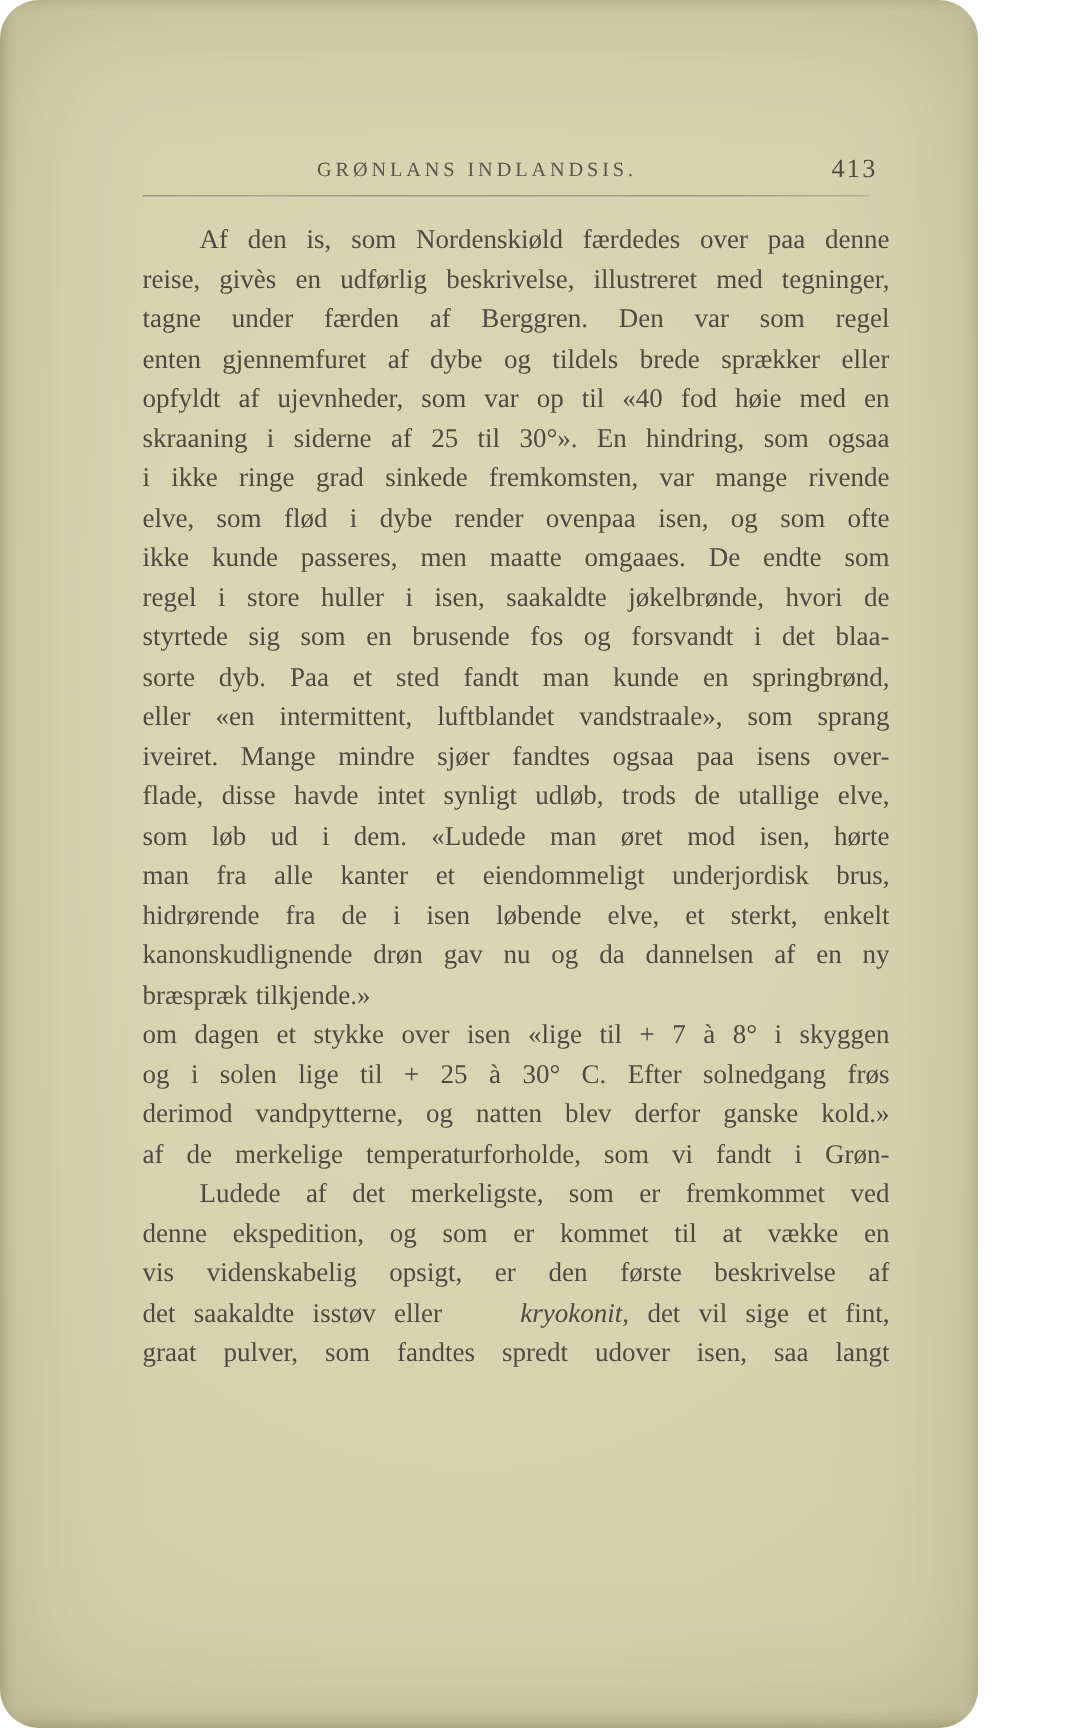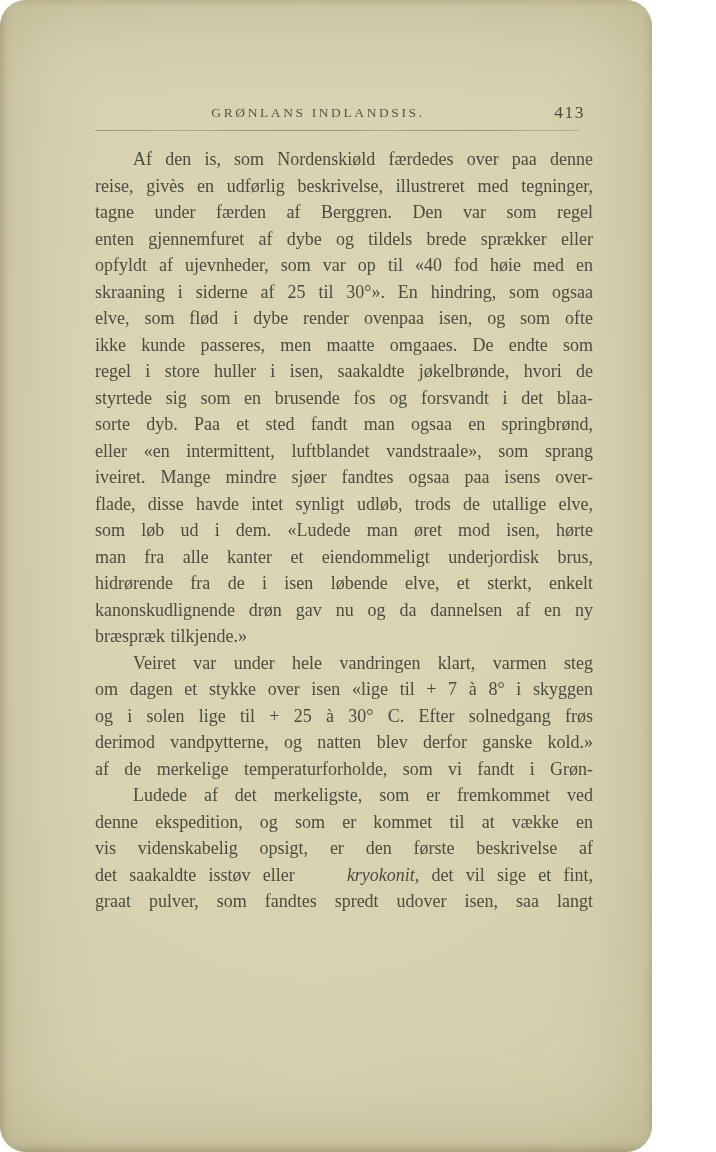--- a/index.html
+++ b/index.html
@@ -98,34 +98,34 @@
     <div class="page-number">413</div>
   </div>
   <div class="rule"></div>
   <div class="body-text">
       <div class="line indent"><span>Af den is, som Nordenskiøld færdedes over paa denne</span></div>
       <div class="line"><span>reise, givès en udførlig beskrivelse, illustreret med tegninger,</span></div>
       <div class="line"><span>tagne under færden af Berggren.  Den var som regel</span></div>
       <div class="line"><span>enten gjennemfuret af dybe og tildels brede sprækker eller</span></div>
       <div class="line"><span>opfyldt af ujevnheder, som var op til «40 fod høie med en</span></div>
       <div class="line"><span>skraaning i siderne af 25 til 30°».  En hindring, som ogsaa</span></div>
+      <div class="line"><span>i ikke ringe grad sinkede fremkomsten, var mange rivende</span></div>
       <div class="line"><span>elve, som flød i dybe render ovenpaa isen, og som ofte</span></div>
       <div class="line"><span>ikke kunde passeres, men maatte omgaaes.  De endte som</span></div>
       <div class="line"><span>regel i store huller i isen, saakaldte jøkelbrønde, hvori de</span></div>
       <div class="line"><span>styrtede sig som en brusende fos og forsvandt i det blaa-</span></div>
-      <div class="line"><span>sorte dyb.  Paa et sted fandt man ogsaa en springbrønd,</span></div>
+      <div class="line"><span>sorte dyb.  Paa et sted fandt man kunde en springbrønd,</span></div>
       <div class="line"><span>eller «en intermittent, luftblandet vandstraale», som sprang</span></div>
       <div class="line"><span>iveiret.  Mange mindre sjøer fandtes ogsaa paa isens over-</span></div>
       <div class="line"><span>flade, disse havde intet synligt udløb, trods de utallige elve,</span></div>
       <div class="line"><span>som løb ud i dem.  «Ludede man øret mod isen, hørte</span></div>
       <div class="line"><span>man fra alle kanter et eiendommeligt underjordisk brus,</span></div>
       <div class="line"><span>hidrørende fra de i isen løbende elve, et sterkt, enkelt</span></div>
       <div class="line"><span>kanonskudlignende drøn gav nu og da dannelsen af en ny</span></div>
       <div class="line noj"><span>bræspræk tilkjende.»</span></div>
-      <div class="line indent"><span>Veiret var under hele vandringen klart, varmen steg</span></div>
       <div class="line"><span>om dagen et stykke over isen «lige til + 7 à 8° i skyggen</span></div>
       <div class="line"><span>og i solen lige til + 25 à 30° C.  Efter solnedgang frøs</span></div>
       <div class="line"><span>derimod vandpytterne, og natten blev derfor ganske kold.»</span></div>
       <div class="line"><span>af de merkelige temperaturforholde, som vi fandt i Grøn-</span></div>
       <div class="line indent"><span>Ludede af det merkeligste, som er fremkommet ved</span></div>
       <div class="line"><span>denne ekspedition, og som er kommet til at vække en</span></div>
       <div class="line"><span>vis videnskabelig opsigt, er den første beskrivelse af</span></div>
       <div class="line"><span>det saakaldte isstøv eller </span><span class="it">kryokonit,</span><span> det vil sige et fint,</span></div>
       <div class="line"><span>graat pulver, som fandtes spredt udover isen, saa langt</span></div>
     </div>

